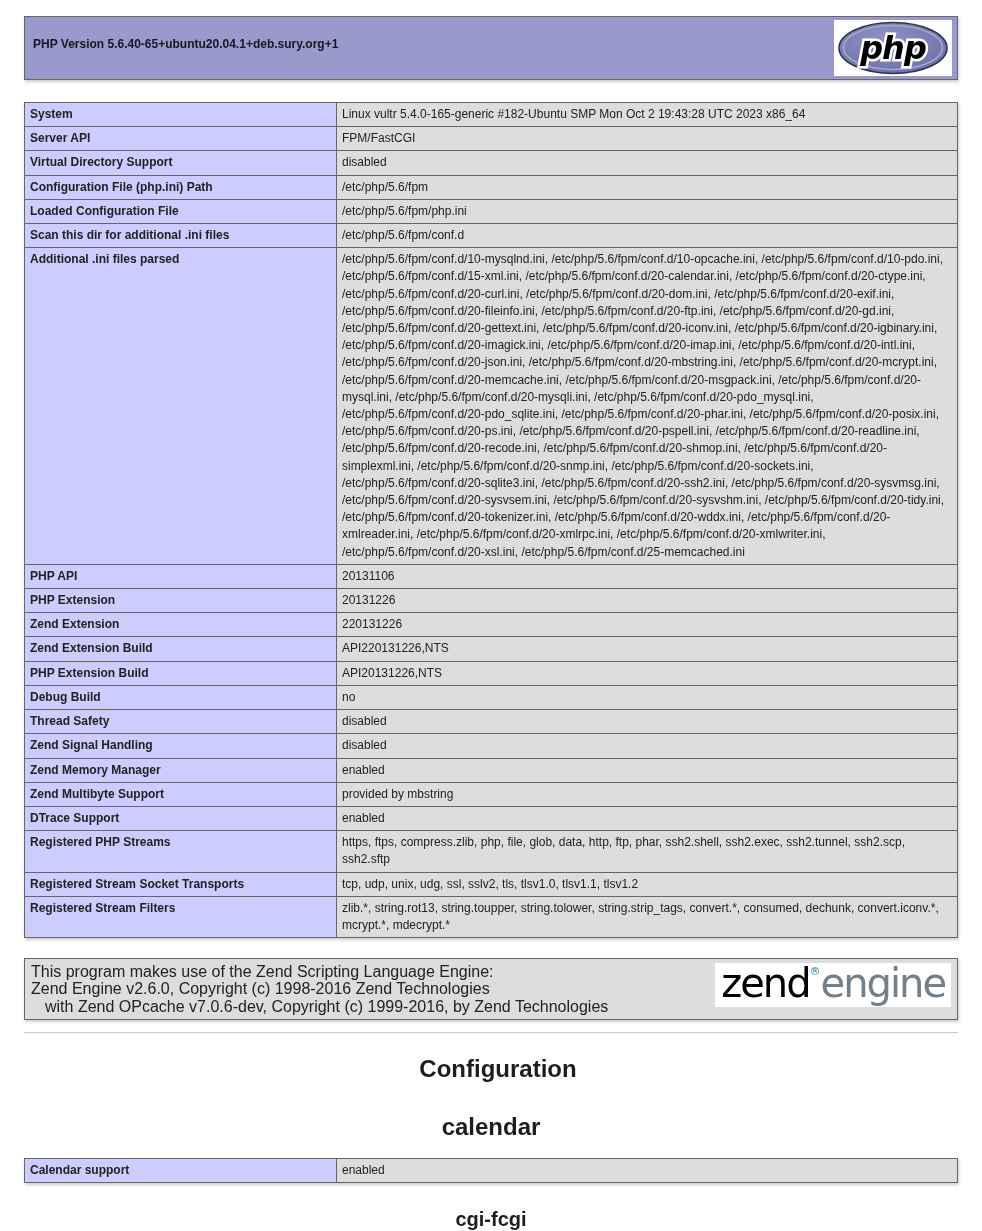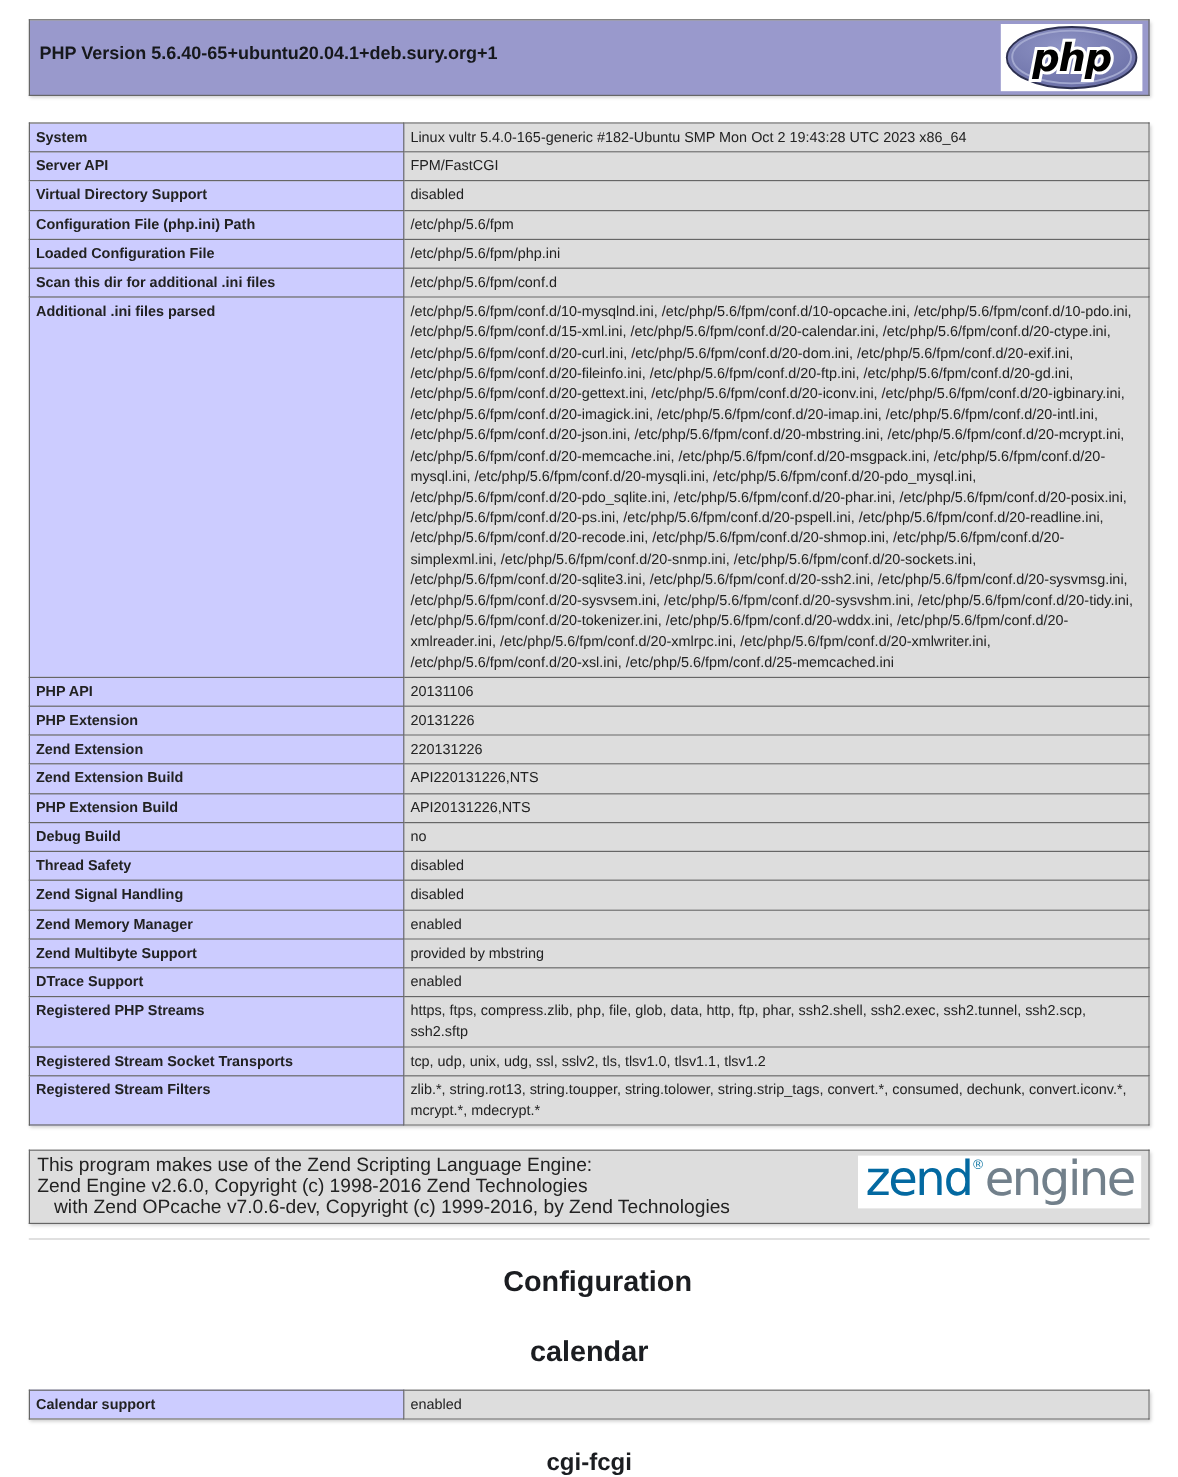--- a/index.html
+++ b/index.html
@@ -61,21 +61,21 @@
 
   .php-logo-box {
     float: right;
     background: #ffffff;
     width: 118px;
     height: 56px;
     margin: 0;
     padding: 1px;
   }
   h1.p {
-    font-size: 15px;
+    font-size: 12px;
     font-weight: bold;
     color: #16181c;
     margin: 16px 0 16px 3px;
     text-align: left;
   }
 
   
   td.v.notice { padding: 4px 6px; }
   .zend-line { font-size: 16px; line-height: 17.2px; white-space: pre; }
   .zend-line.indent { padding-left: 14px; }
@@ -83,21 +83,21 @@
     float: right;
     background: #ffffff;
     padding: 0px 6px 4px 6px;
     margin-left: 12px;
     line-height: 1;
   }
   .zl-zend {
     font-family: "DejaVu Sans", sans-serif;
     font-size: 40px;
     letter-spacing: -2px;
-    color: #0369a1;
+    color: #000000;
   }
   .zl-reg {
     font-family: "DejaVu Sans", sans-serif;
     font-size: 11px;
     color: #1e7ea9;
     vertical-align: 22px;
   }
   .zl-engine {
     font-family: "DejaVu Sans", sans-serif;
     font-size: 40px;

